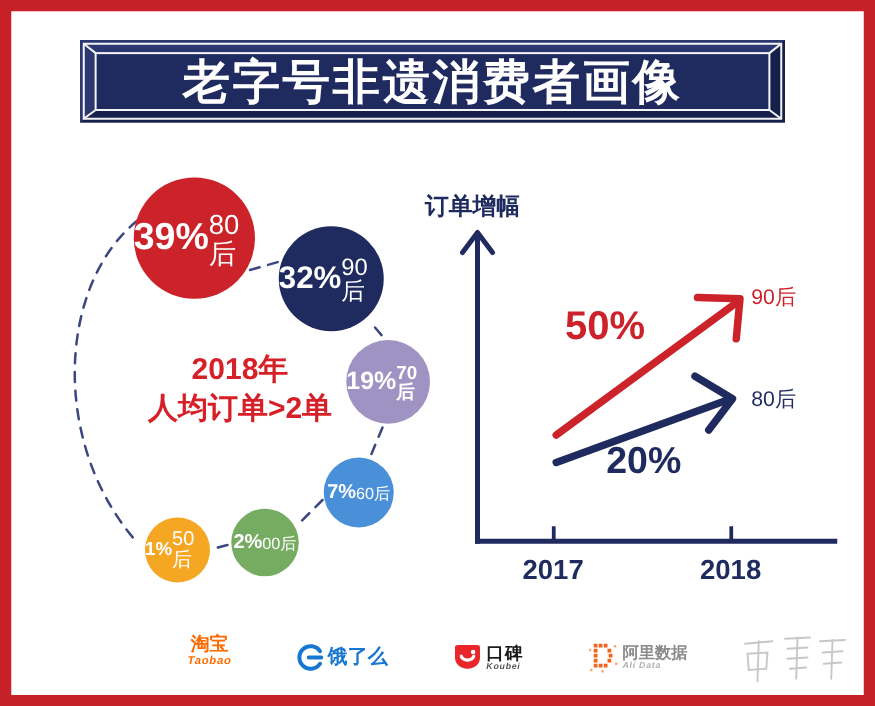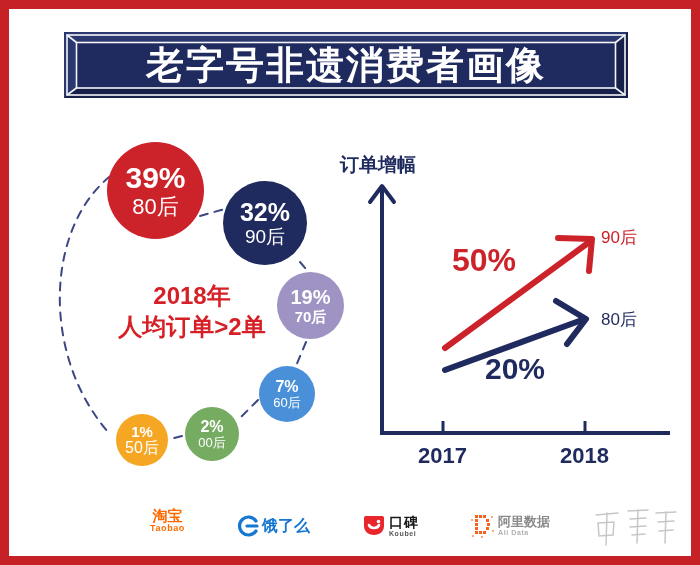--- a/index.html
+++ b/index.html
@@ -41,21 +41,21 @@
     font-weight:bold;
     letter-spacing:2px;
     white-space:nowrap;
     z-index:3;
   }
 
   
   .bubble{
     position:absolute;
     border-radius:50%;
-    display:flex;flex-direction:column;
+    display:flex;flex-direction:row;
     align-items:center;justify-content:center;
     color:#ffffff;
     line-height:1.02;
     z-index:4;
   }
   .bubble .pct{font-weight:bold;}
   .bubble .gen{font-weight:normal;}
 
   .b-80  {left:107px;top:142px;width:97px;height:97px;background:#cc2229;}
   .b-80 .pct{font-size:30px;}
@@ -114,21 +114,21 @@
 
   
   .logos{
     position:absolute;left:150px;top:505px;width:400px;height:42px;
     display:flex;align-items:center;justify-content:space-between;z-index:4;
   }
   .logo{display:flex;align-items:center;height:36px;}
   .logo .mark{display:flex;align-items:center;justify-content:center;}
   .logo .words{display:flex;flex-direction:column;justify-content:center;margin-left:3px;}
   .logo .cn{font-size:14px;font-weight:bold;line-height:1.05;white-space:nowrap;}
-  .logo .en{font-size:7px;font-weight:bold;line-height:1.1;letter-spacing:.6px;white-space:nowrap;}
+  .logo .en{font-size:7px;font-weight:bold;line-height:1.1;letter-spacing:.6px;white-space:nowrap;font-style:italic;}
 
   .lg-taobao{flex-direction:column;align-items:center;}
   .lg-taobao .cn{color:#ff6a00;font-size:15px;}
   .lg-taobao .en{color:#ff6a00;font-size:9px;margin-top:0px;}
 
   .lg-hema .cn{color:#1677d2;}
   .lg-koubei .cn{color:#1a1a1a;letter-spacing:1px;}
   .lg-koubei .en{color:#555;}
   .lg-eleme .cn{color:#1677d2;font-size:16px;}
   .lg-alidata .cn{color:#8a8a8a;font-size:13px;}

